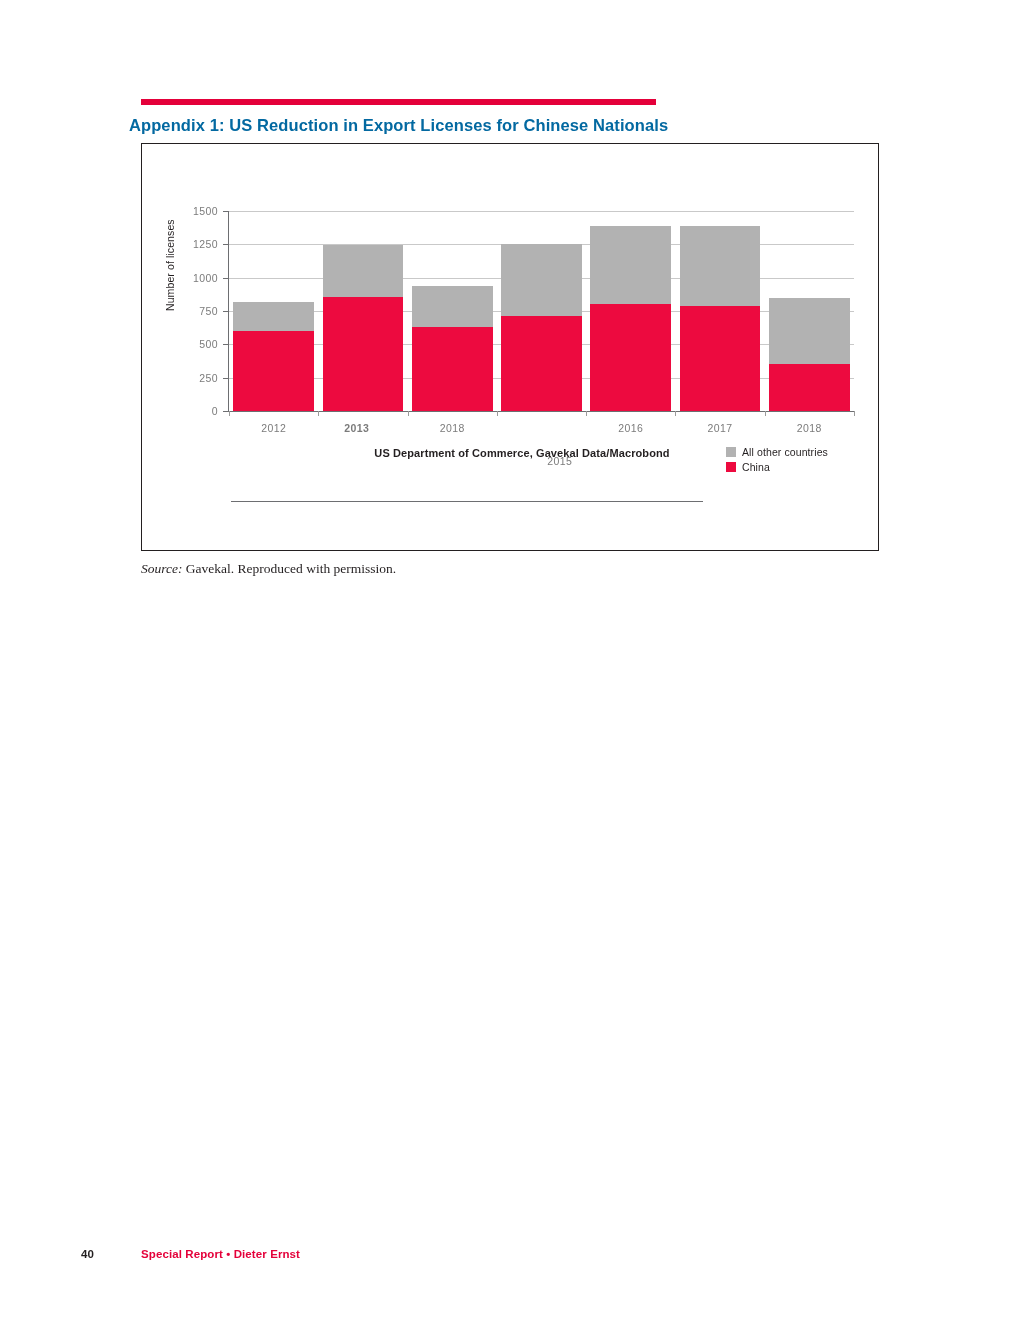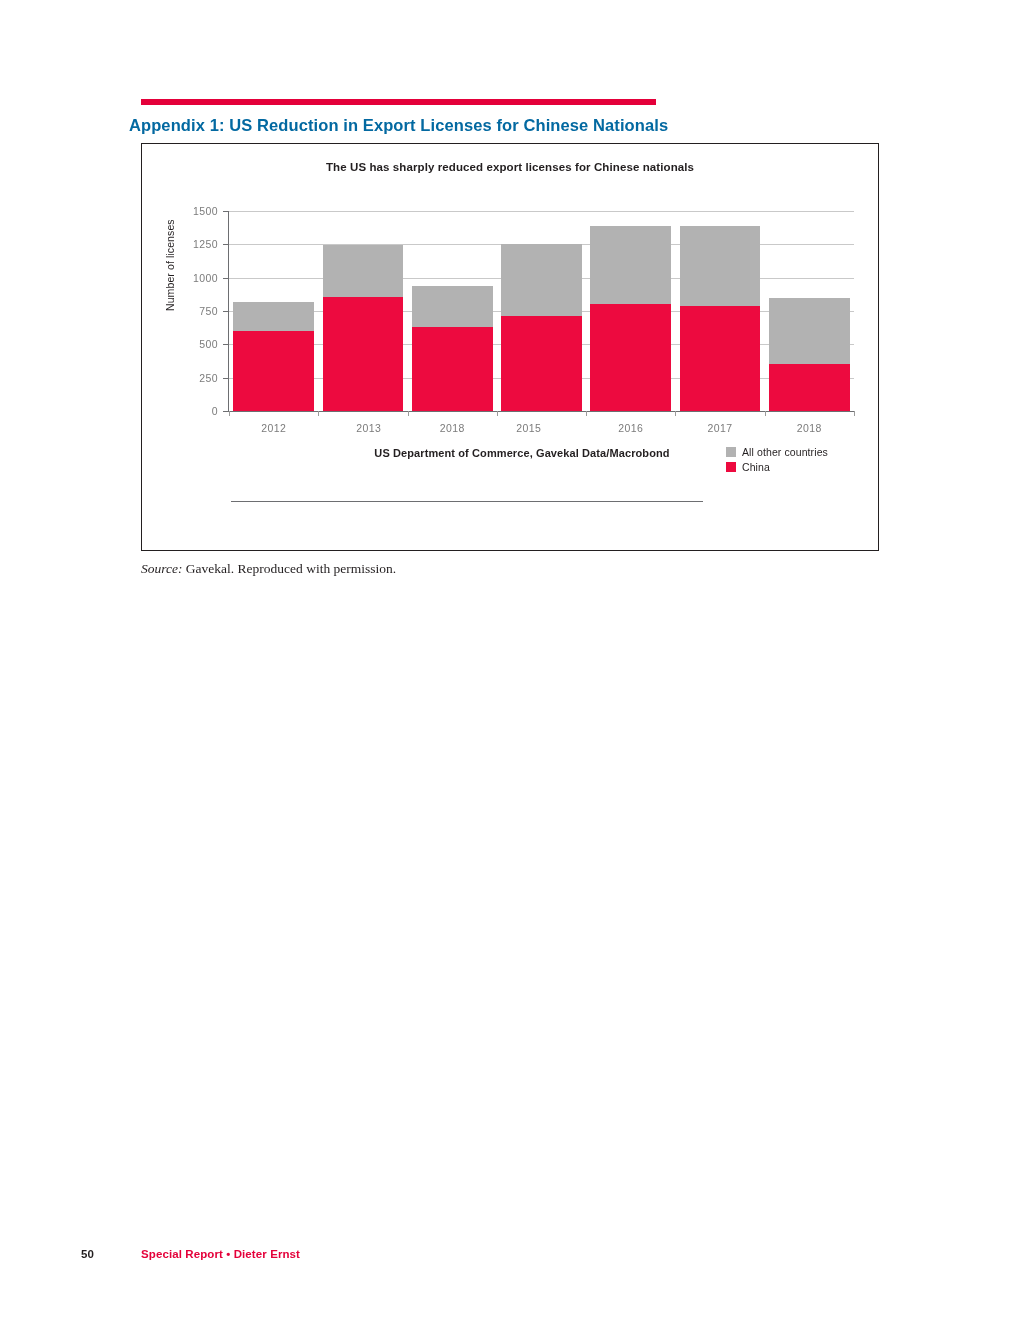--- a/index.html
+++ b/index.html
@@ -267,21 +267,20 @@
 </head>
 <body>
 
 <div class="page">
 
   <div class="heading-rule"></div>
   <div class="heading-title">Appendix 1: US Reduction in Export Licenses for Chinese Nationals</div>
 
   <div class="chart-frame">
 
-    <div class="chart-title">The US has sharply reduced export licenses for Chinese nationals</div>
 
     <div class="plot-wrap">
 
       <div class="y-axis-title">Number of licenses</div>
 
       <div class="plot-area" id="plot-area">
         <div class="axis-line-y"></div>
         <div class="axis-line-x"></div>
       <div class="tick-mark" style="top: 200px;"></div>
           <div class="ytick-label" style="top: 200px;">0</div>
@@ -307,33 +306,33 @@
             <div class="seg seg-other" style="bottom: 80px; height: 28.6667px;"></div>
             <div class="seg seg-china" style="bottom: 0px; height: 80px;"></div>
           </div>
           <div class="xtick-mark" style="left: 0px;"></div>
           <div class="xtick-label" style="left: 0px; width: 89.2857px;">2012</div>
           <div class="bar-col" style="left: 93.5268px; width: 80.8036px;">
             <div class="seg seg-other" style="bottom: 114px; height: 52px;"></div>
             <div class="seg seg-china" style="bottom: 0px; height: 114px;"></div>
           </div>
           <div class="xtick-mark" style="left: 89.2857px;"></div>
-          <div class="xtick-label" style="left: 95px; width: 89.2857px;">2013</div>
+          <div class="xtick-label" style="left: 83px; width: 89.2857px; font-weight: bold;">2013</div>
           <div class="bar-col" style="left: 182.812px; width: 80.8036px;">
             <div class="seg seg-other" style="bottom: 84px; height: 41.3333px;"></div>
             <div class="seg seg-china" style="bottom: 0px; height: 84px;"></div>
           </div>
           <div class="xtick-mark" style="left: 178.571px;"></div>
           <div class="xtick-label" style="left: 178.571px; width: 89.2857px;">2018</div>
           <div class="bar-col" style="left: 272.098px; width: 80.8036px;">
             <div class="seg seg-other" style="bottom: 95.3333px; height: 72px;"></div>
             <div class="seg seg-china" style="bottom: 0px; height: 95.3333px;"></div>
           </div>
           <div class="xtick-mark" style="left: 267.857px;"></div>
-          <div class="xtick-label" style="left: 255px; width: 89.2857px;">2015</div>
+          <div class="xtick-label" style="left: 286px; width: 89.2857px; margin-top: 33px;">2015</div>
           <div class="bar-col" style="left: 361.384px; width: 80.8036px;">
             <div class="seg seg-other" style="bottom: 106.667px; height: 78px;"></div>
             <div class="seg seg-china" style="bottom: 0px; height: 106.667px;"></div>
           </div>
           <div class="xtick-mark" style="left: 357.143px;"></div>
           <div class="xtick-label" style="left: 357.143px; width: 89.2857px;">2016</div>
           <div class="bar-col" style="left: 450.67px; width: 80.8036px;">
             <div class="seg seg-other" style="bottom: 105.333px; height: 80px;"></div>
             <div class="seg seg-china" style="bottom: 0px; height: 105.333px;"></div>
           </div>
@@ -365,16 +364,16 @@
 
     <div class="foot-rule"></div>
 
   </div>
 
   <div class="source-line">
     <span class="src-label">Source:</span>
     <span>Gavekal. Reproduced with permission.</span>
   </div>
 
-  <div class="footer-page-num">50</div>
+  <div class="footer-page-num">40</div>
   <div class="footer-text">Special Report • Dieter Ernst</div>
 
 </div>
 
 </body></html>

